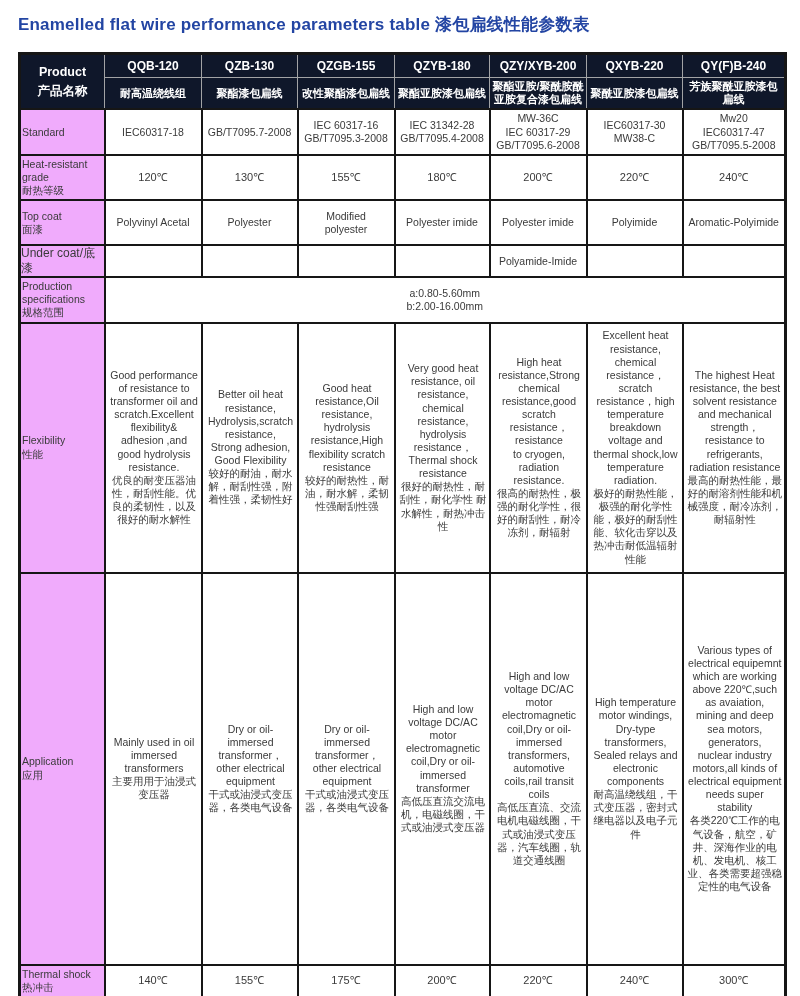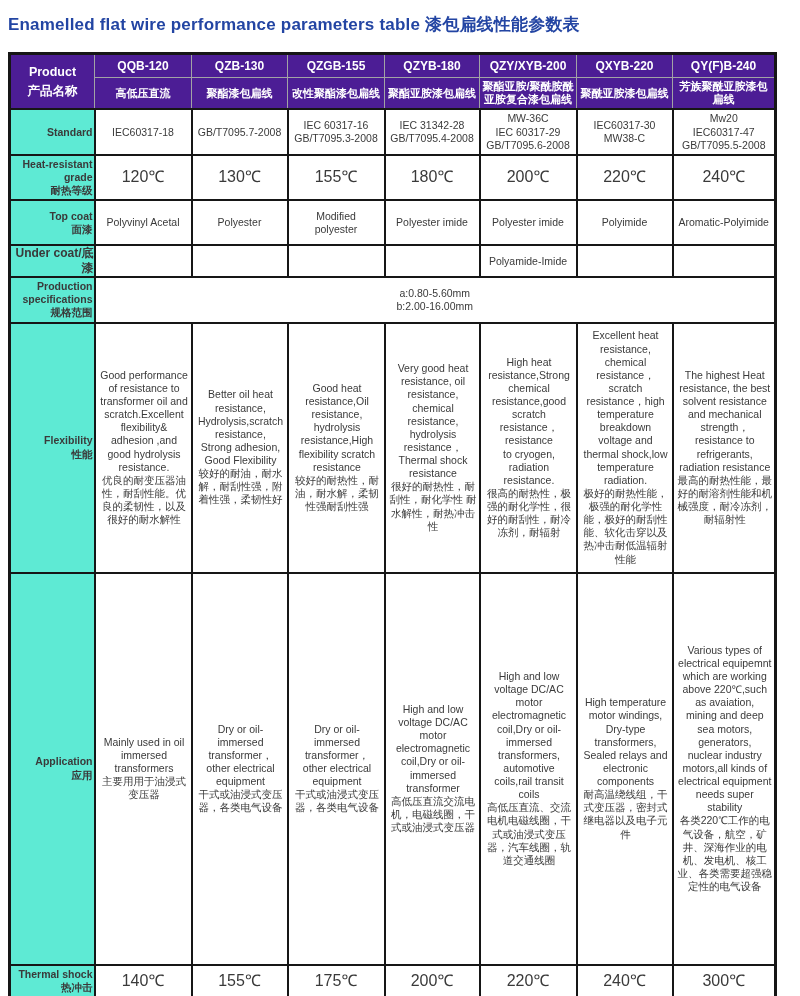--- a/index.html
+++ b/index.html
@@ -1,37 +1,37 @@
 <!DOCTYPE html>
 <html><head>
 <meta charset="utf-8">
 <style>
   html,body{margin:0;padding:0;background:#ffffff;}
   body{font-family:"Liberation Sans",sans-serif;color:#3a3a3a;}
-  .page{width:800px;height:996px;box-sizing:border-box;padding:10px 5px;overflow:hidden;}
+  .page{width:800px;height:996px;box-sizing:border-box;padding:10px 15px;overflow:hidden;}
   .title{color:#2345a3;font-size:17px;font-weight:bold;letter-spacing:0.2px;margin:3px 0 0 3px;}
   table.ptable{border-collapse:collapse;table-layout:fixed;width:766px;margin:16px 0 0 3px;border:3px solid #161616;}
   th,td{white-space:pre-line;overflow:hidden;box-sizing:border-box;}
-  thead th{background:#4c1d95;color:#ffffff;border:1px solid #a2a3a5;font-weight:bold;text-align:center;}
+  thead th{background:#0f172a;color:#ffffff;border:1px solid #a2a3a5;font-weight:bold;text-align:center;}
   .th-product{font-size:12.5px;line-height:1.5;}
   .th-model{font-size:12px;height:24px;padding:1px;}
   .th-name{font-size:11px;height:31px;line-height:1.2;padding:2px 1px;}
-  tbody th{border:2px solid #161616;font-weight:bold;font-size:10.5px;line-height:1.25;padding:2px 1px;text-align:right;background:#5eead4;}
+  tbody th{border:2px solid #161616;font-weight:normal;font-size:10.5px;line-height:1.25;padding:2px 1px;text-align:left;background:#f0abfc;}
   tbody td{border:2px solid #161616;font-size:10.5px;line-height:1.25;text-align:center;vertical-align:middle;padding:2px;background:#fff;}
   td.lft{text-align:center;padding:3px 2px 3px 4px;}
   tr.r-standard{height:42px;}
   tr.r-heat{height:45px;}
   tr.r-topcoat{height:45px;}
   tr.r-undercoat{height:18px;}
   tr.r-undercoat th{font-size:12px;padding:0;}
   tr.r-spec{height:45px;}
   tr.r-perf{height:250px;}
   tr.r-app{height:392px;}
   tr.r-shock{height:32px;}
-  td.temp{font-size:16px;}
+  td.temp{font-size:11px;}
 </style>
 </head>
 <body>
 
 <div class="page">
   <div class="title">Enamelled flat wire performance parameters table 漆包扁线性能参数表</div>
 
   <table class="ptable">
     <colgroup>
       <col style="width:85px">
@@ -48,21 +48,21 @@
         <th class="th-product" rowspan="2"><div>Product</div><div>产品名称</div></th>
         <th class="th-model">QQB-120</th>
         <th class="th-model">QZB-130</th>
         <th class="th-model">QZGB-155</th>
         <th class="th-model">QZYB-180</th>
         <th class="th-model">QZY/XYB-200</th>
         <th class="th-model">QXYB-220</th>
         <th class="th-model">QY(F)B-240</th>
       </tr>
       <tr>
-        <th class="th-name">高低压直流</th>
+        <th class="th-name">耐高温绕线组</th>
         <th class="th-name">聚酯漆包扁线</th>
         <th class="th-name">改性聚酯漆包扁线</th>
         <th class="th-name">聚酯亚胺漆包扁线</th>
         <th class="th-name">聚酯亚胺/聚酰胺酰
 亚胺复合漆包扁线</th>
         <th class="th-name">聚酰亚胺漆包扁线</th>
         <th class="th-name">芳族聚酰亚胺漆包
 扁线</th>
       </tr>
     </thead>

